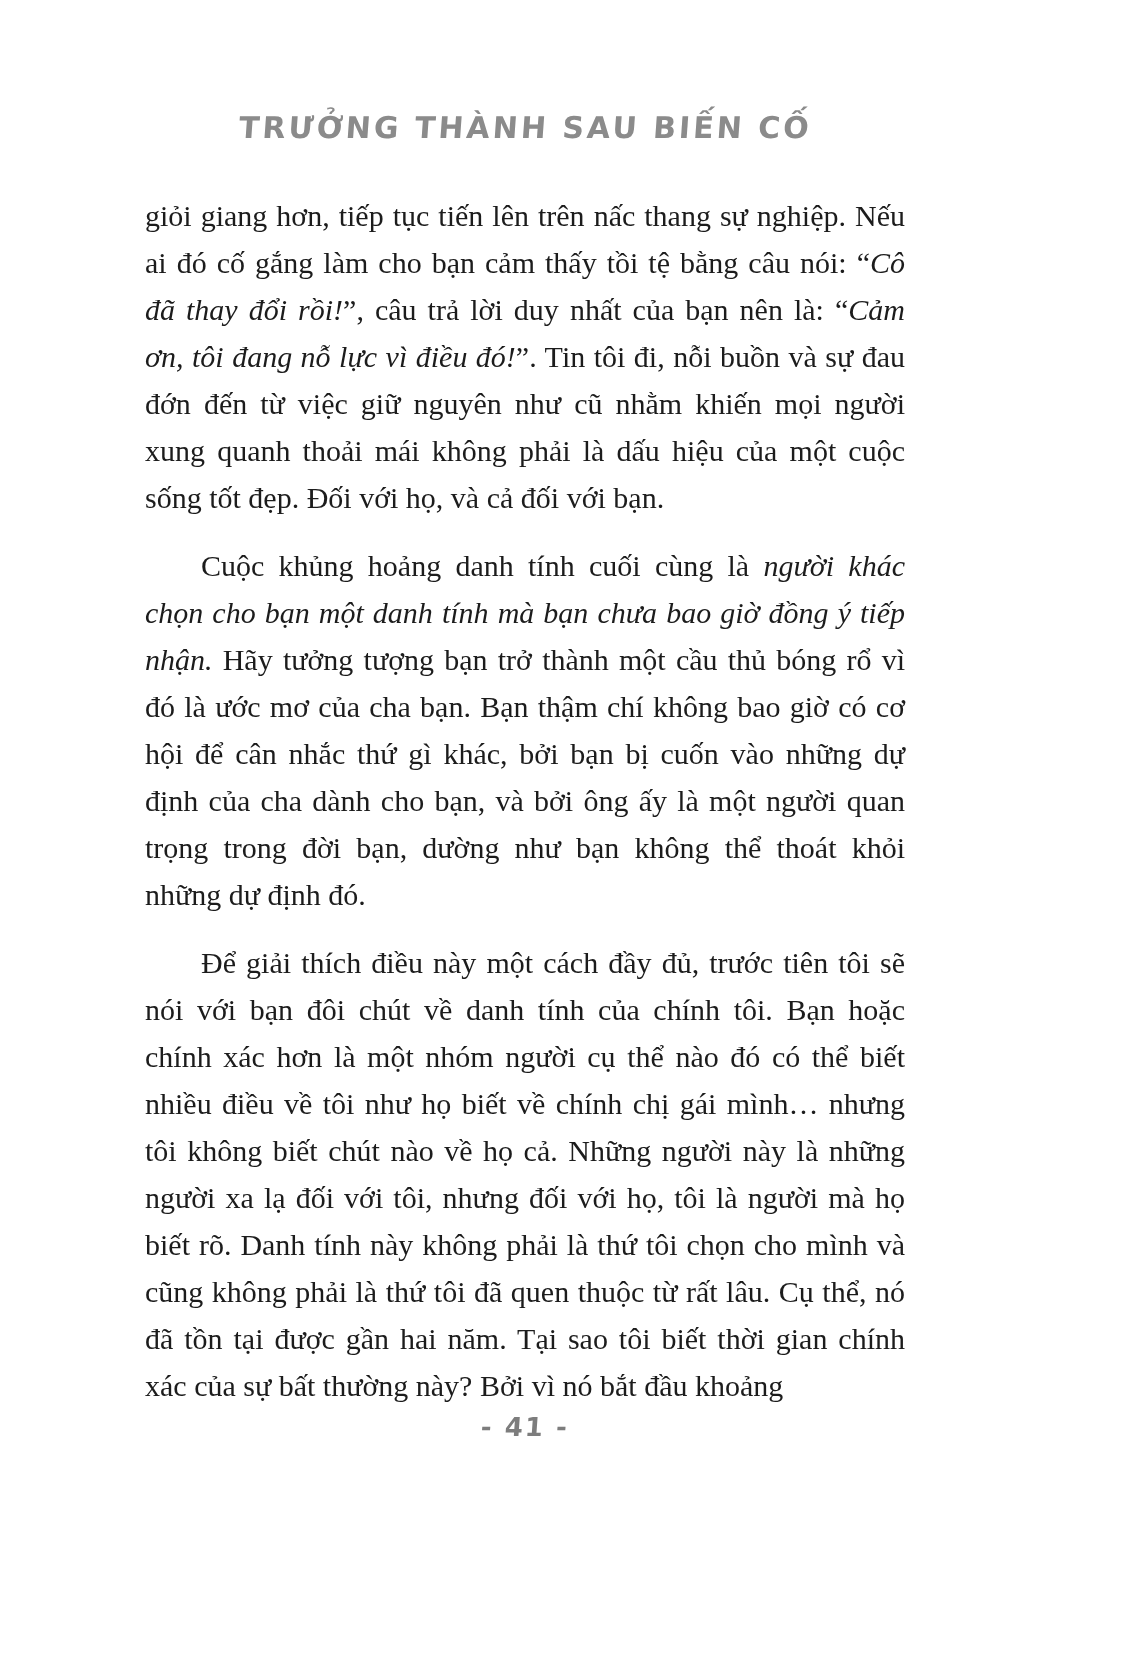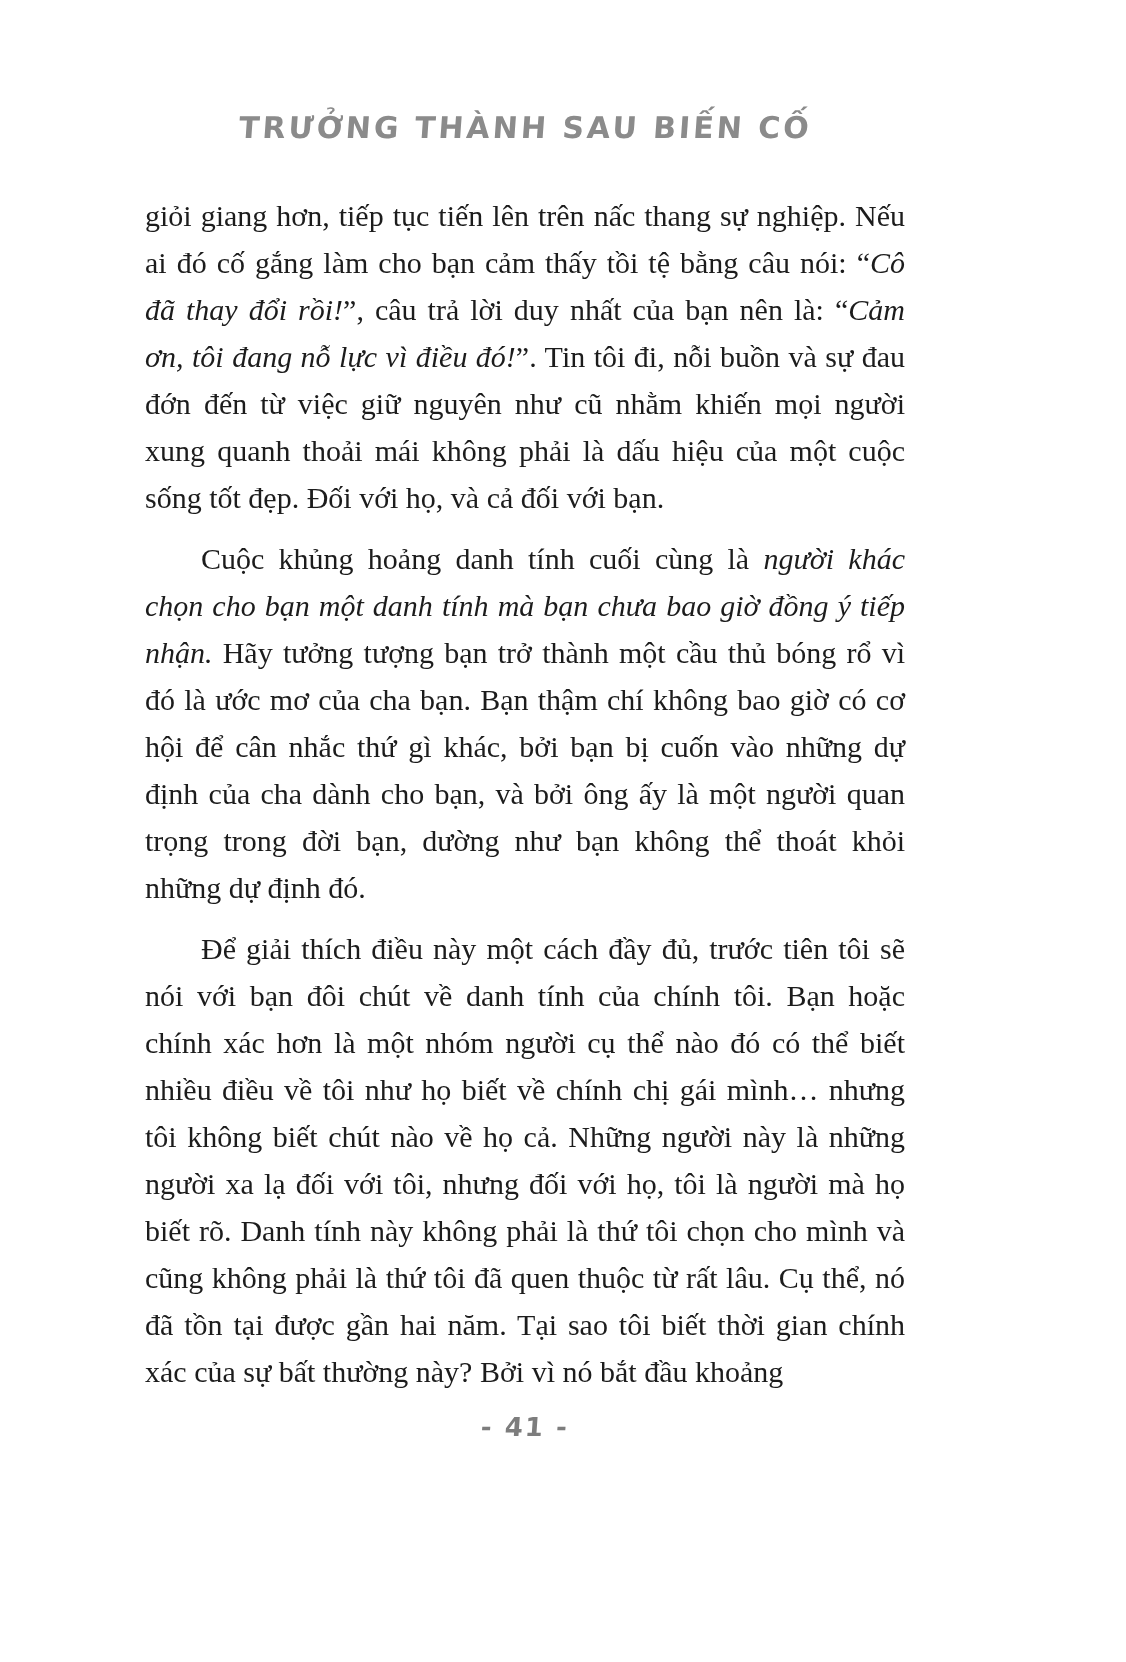--- a/index.html
+++ b/index.html
@@ -42,21 +42,21 @@
     top: 192px;
   }
   .para {
     margin: 0;
     font-size: 30px;
     line-height: 47px;
     text-align: justify;
     font-family: Liberation Serif, serif;
   }
   .para + .para {
-    margin-top: 14px;
+    margin-top: 21px;
   }
   .para.indent {
     text-indent: 56px;
   }
   .para .italic {
     font-style: italic;
   }
   .footer-zone {
     top: 1412px;
     text-align: center;

